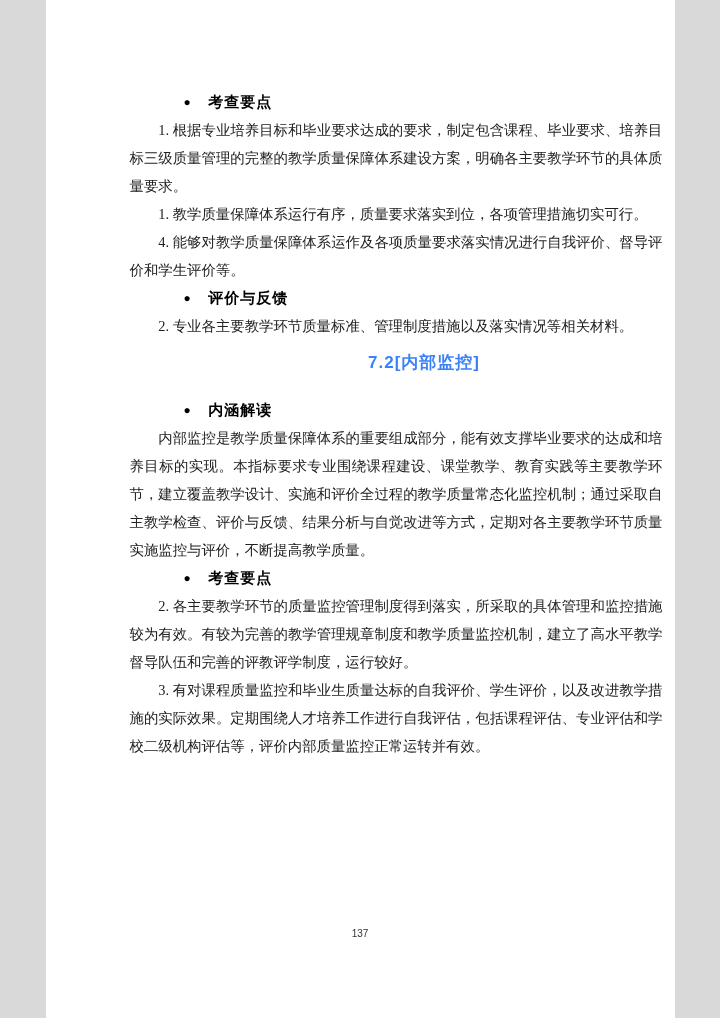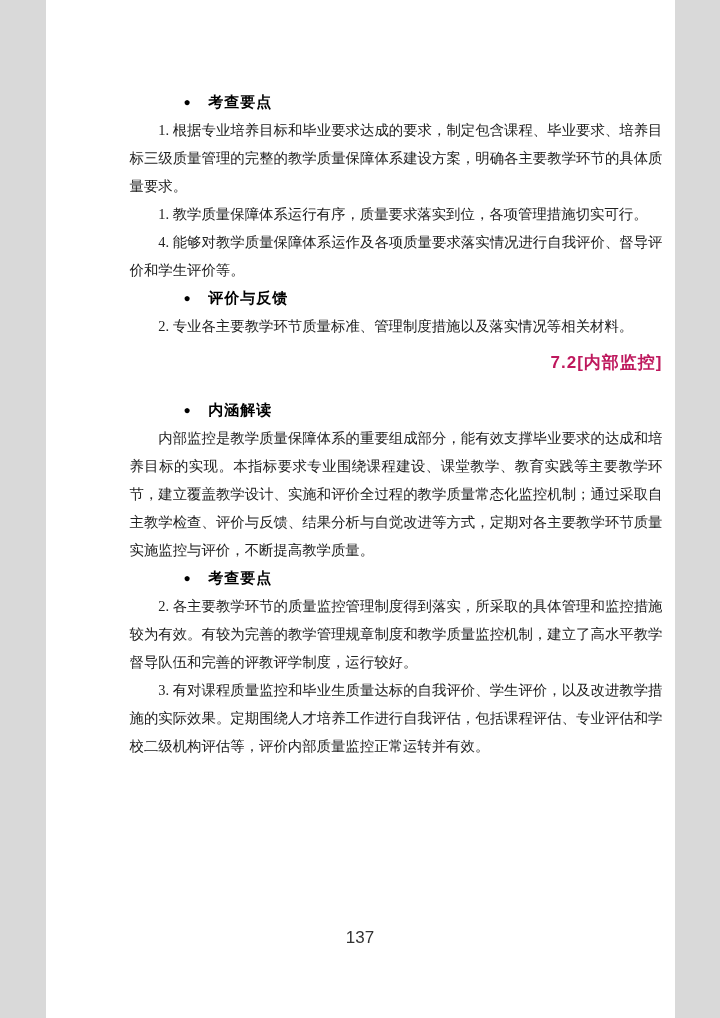--- a/index.html
+++ b/index.html
@@ -43,41 +43,41 @@
     text-indent: 2em;
     line-height: 28px;
   }
   .section-heading {
     margin: 8px 0 18px 0;
     padding-left: 56px;
     font-family: "Liberation Sans", sans-serif;
     font-weight: bold;
     font-size: 17px;
     letter-spacing: 1px;
-    color: #be185d;
+    color: #3b82f6;
     line-height: 30px;
-    text-align: right;
+    text-align: center;
   }
   .bold-para {
     margin: 0;
     text-indent: 3em;
     line-height: 28.5px;
     font-family: "Liberation Sans", sans-serif;
     font-weight: bold;
     letter-spacing: 0.8px;
     color: #000000;
   }
   .page-number {
     position: absolute;
     top: 928px;
     left: 0;
     width: 100%;
     text-align: center;
     font-family: "Liberation Sans", sans-serif;
-    font-size: 17px;
+    font-size: 10px;
     color: #333333;
   }
 </style>
 </head>
 <body>
 
 <div class="doc-page">
   <div class="page-content">
 
     <div class="bullet-line">

